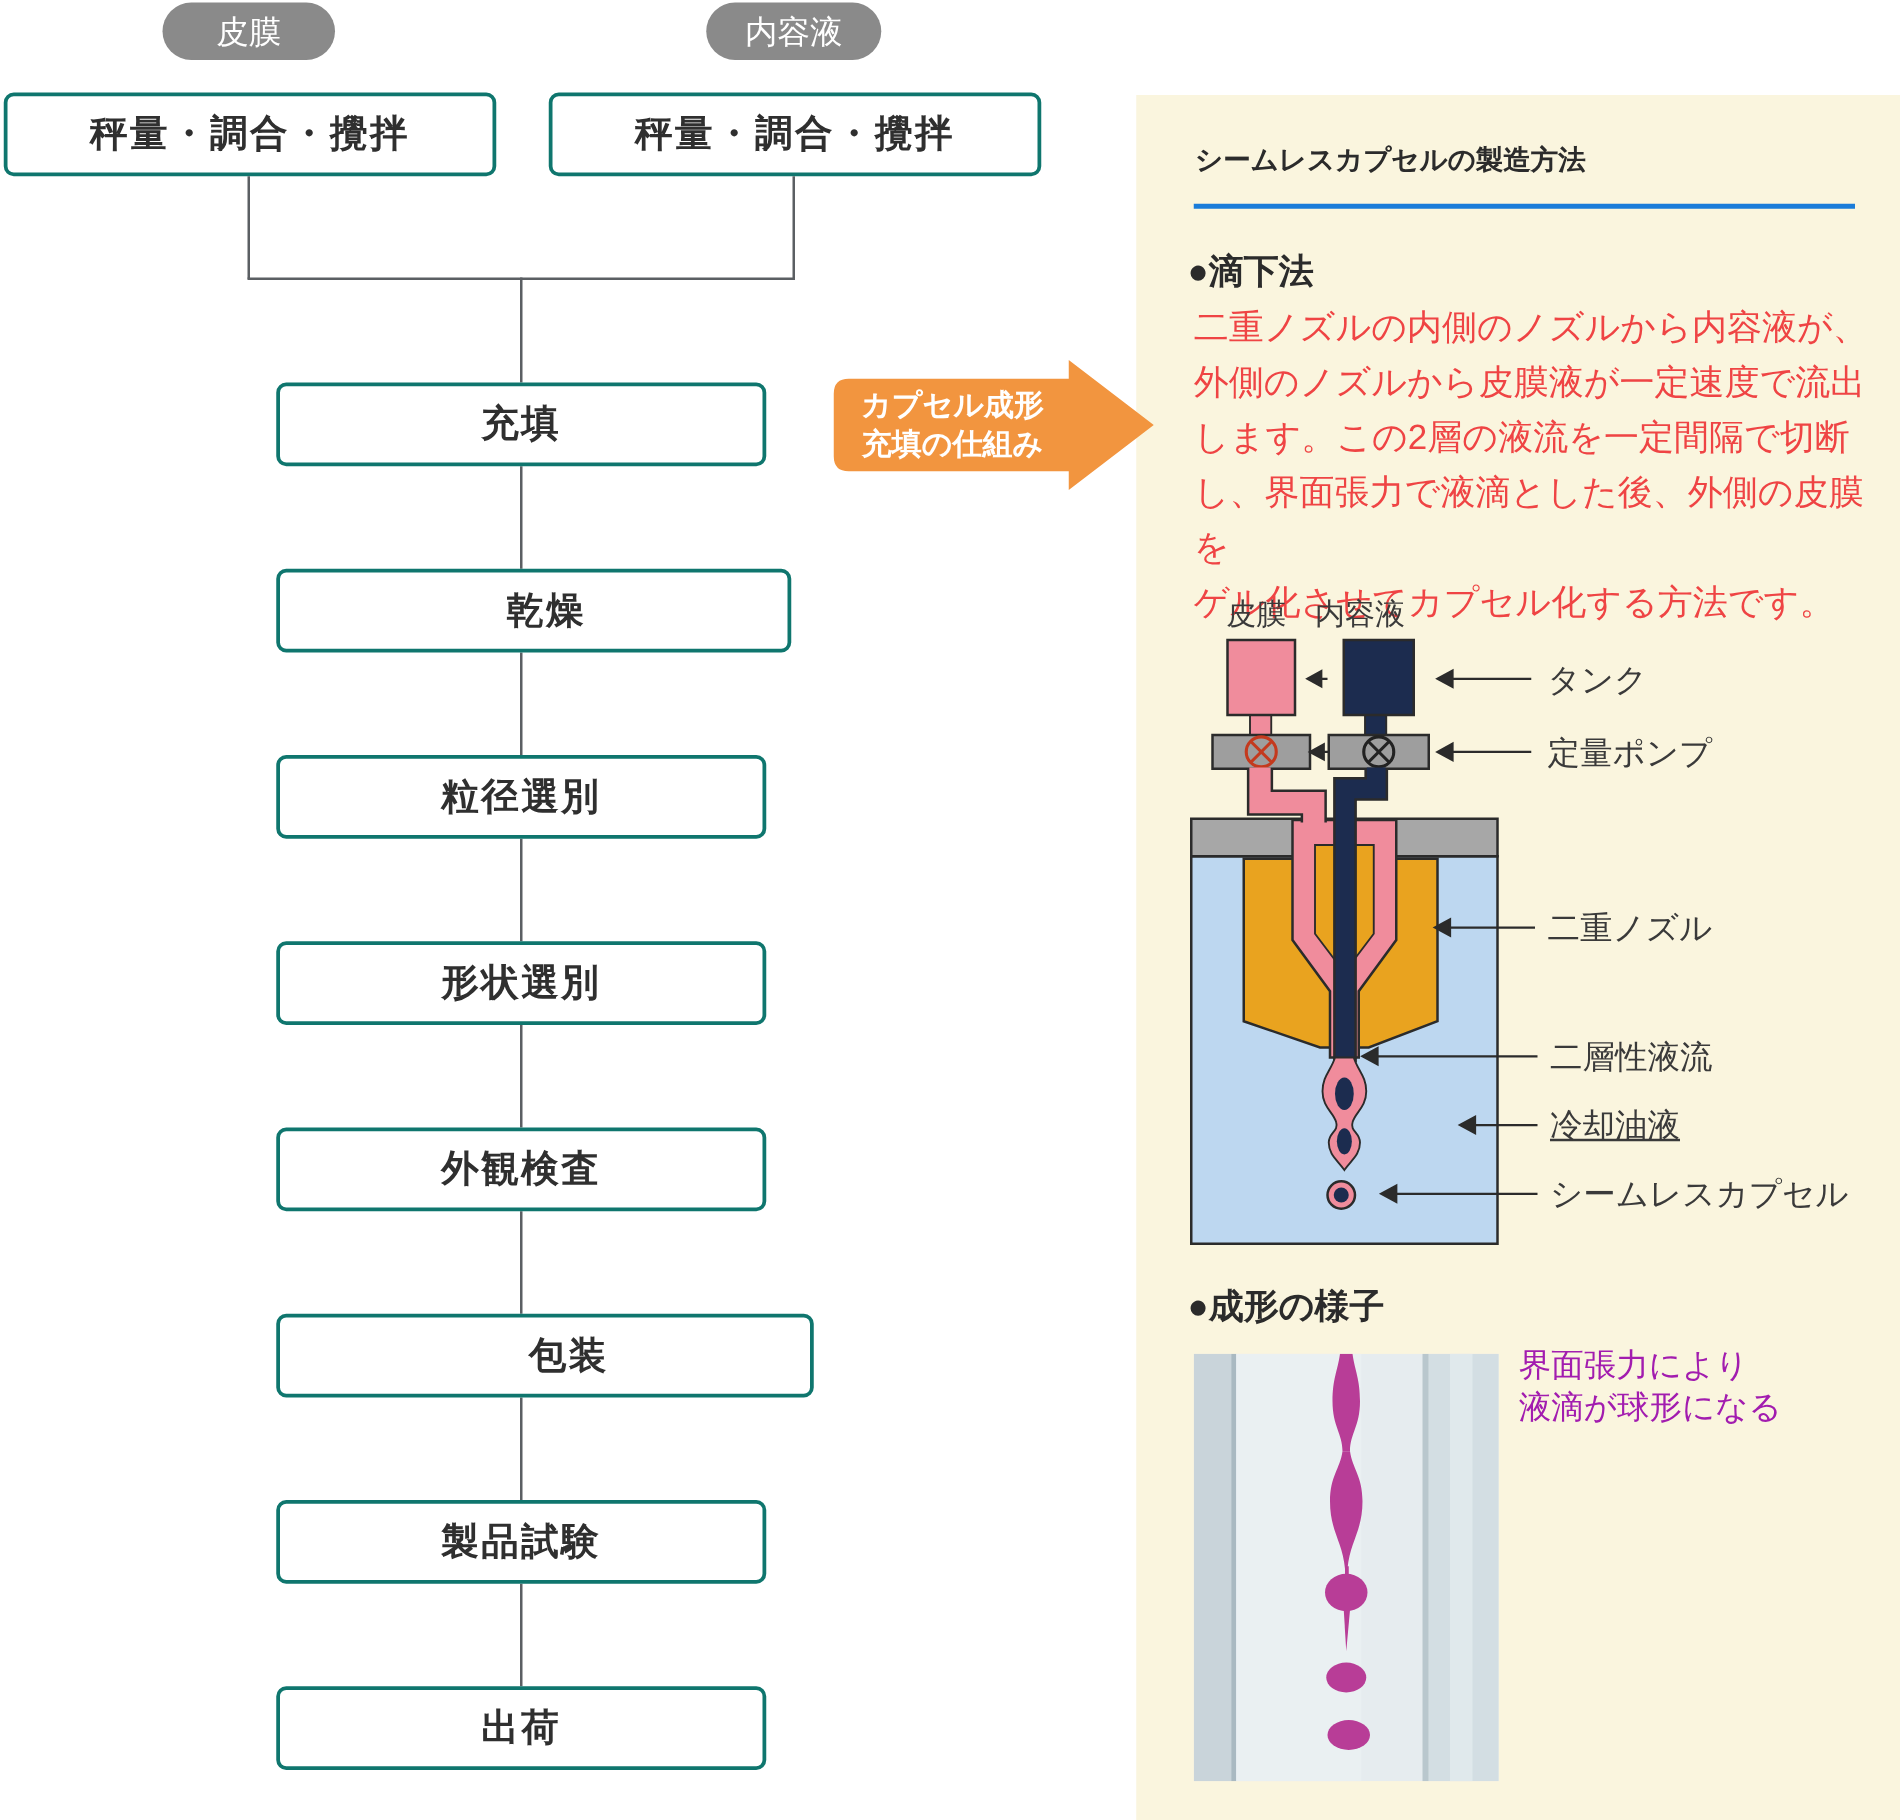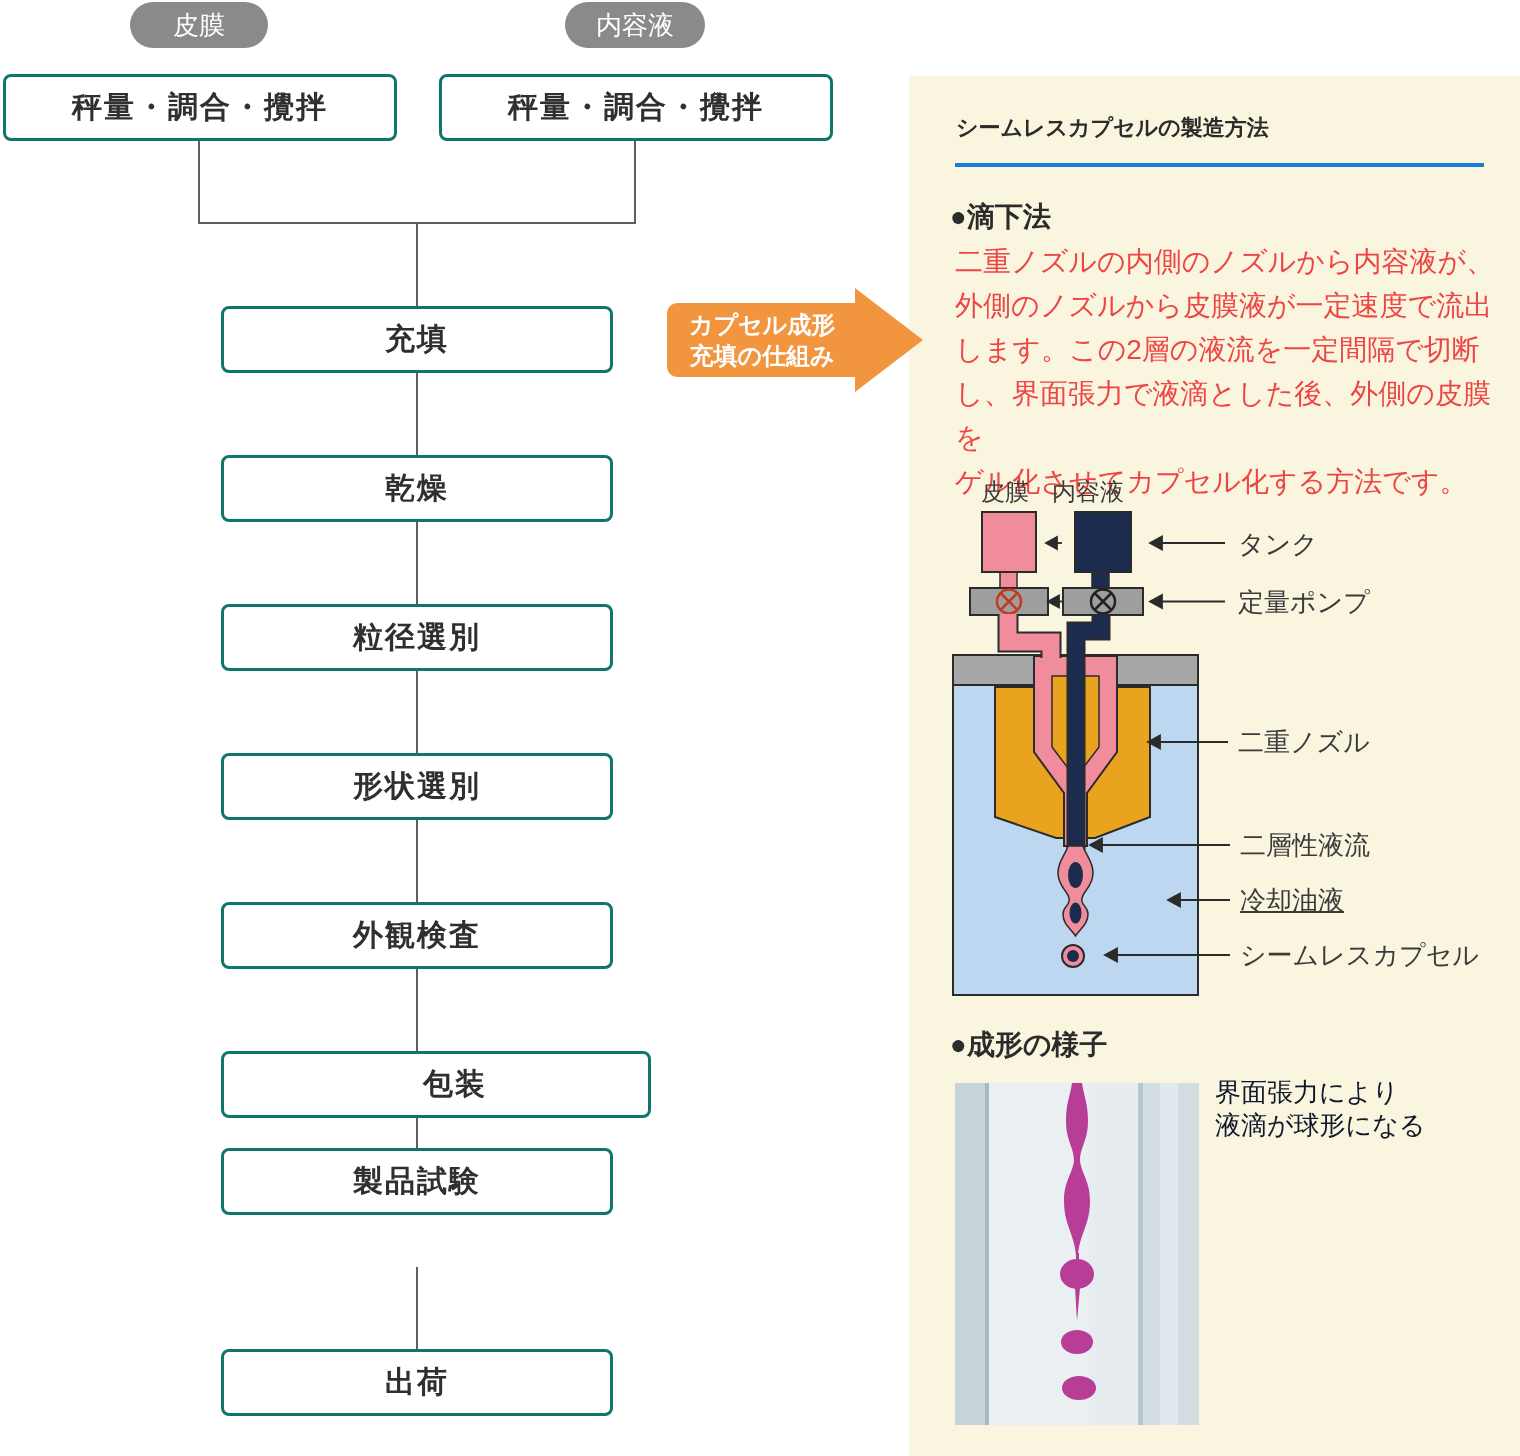--- a/index.html
+++ b/index.html
@@ -28,21 +28,21 @@
   .panel{position:absolute;left:909px;top:76px;width:611px;height:1380px;background:#FAF5DE;}
   .panel-title{position:absolute;left:956px;top:108px;font-size:22px;font-weight:bold;color:#2b2b2b;line-height:40px;}
   .title-rule{position:absolute;left:955px;top:163px;width:529px;height:4px;background:#1A7CD9;}
   .sec-head{position:absolute;font-size:28px;font-weight:bold;color:#2b2b2b;line-height:34px;}
   .para{
     position:absolute;left:955px;top:240px;width:540px;
     font-size:28px;line-height:44px;color:#ef4444;white-space:pre-line;
   }
   .dlabel{position:absolute;font-size:26px;color:#3a3a3a;line-height:30px;white-space:nowrap;}
   .dlabel.small{font-size:24px;}
-  .caption{position:absolute;left:1215px;top:1076px;font-size:26px;line-height:33px;color:#0f172a;white-space:pre-line;}
+  .caption{position:absolute;left:1215px;top:1076px;font-size:26px;line-height:33px;color:#a21caf;white-space:pre-line;}
 </style>
 </head>
 <body>
 
 <div class="canvas">
 
   <div class="pill" style="left:130px;top:2px;width:138px;">
     <span>皮膜</span>
   </div>
   <div class="pill" style="left:565px;top:2px;width:140px;">
@@ -64,36 +64,36 @@
   <div class="conn" style="left:416px;top:522px;width:2px;height:82px;"></div>
   <div class="conn" style="left:416px;top:671px;width:2px;height:82px;"></div>
   <div class="conn" style="left:416px;top:820px;width:2px;height:82px;"></div>
   <div class="conn" style="left:416px;top:969px;width:2px;height:82px;"></div>
   <div class="conn" style="left:416px;top:1118px;width:2px;height:82px;"></div>
   <div class="conn" style="left:416px;top:1267px;width:2px;height:82px;"></div>
 
   <div class="fbox" style="left:221px;top:306px;width:386px;height:61px;">
     <span>充填</span>
   </div>
-  <div class="fbox" style="left:221px;top:455px;width:386px;height:61px;">
+  <div class="fbox" style="left:221px;top:455px;width:386px;height:61px;padding-left:20px;">
     <span>乾燥</span>
   </div>
   <div class="fbox" style="left:221px;top:604px;width:386px;height:61px;">
     <span>粒径選別</span>
   </div>
   <div class="fbox" style="left:221px;top:753px;width:386px;height:61px;">
     <span>形状選別</span>
   </div>
   <div class="fbox" style="left:221px;top:902px;width:386px;height:61px;">
     <span>外観検査</span>
   </div>
   <div class="fbox" style="left:221px;top:1051px;width:386px;height:61px;padding-left:38px;">
     <span>包装</span>
   </div>
-  <div class="fbox" style="left:221px;top:1148px;width:386px;height:61px;align-items:center;">
+  <div class="fbox" style="left:221px;top:1200px;width:386px;height:61px;align-items:center;">
     <span>製品試験</span>
   </div>
   <div class="fbox" style="left:221px;top:1349px;width:386px;height:61px;">
     <span>出荷</span>
   </div>
 
   <div class="panel"></div>
 
   <svg class="abs" style="left:660px;top:280px;" width="270" height="120" viewBox="660 280 270 120">
     <path d="M 679,303 L 855,303 L 855,288 L 923,340 L 855,392 L 855,377 L 679,377 Q 667,377 667,365 L 667,315 Q 667,303 679,303 Z" fill="#F2953F"></path>

